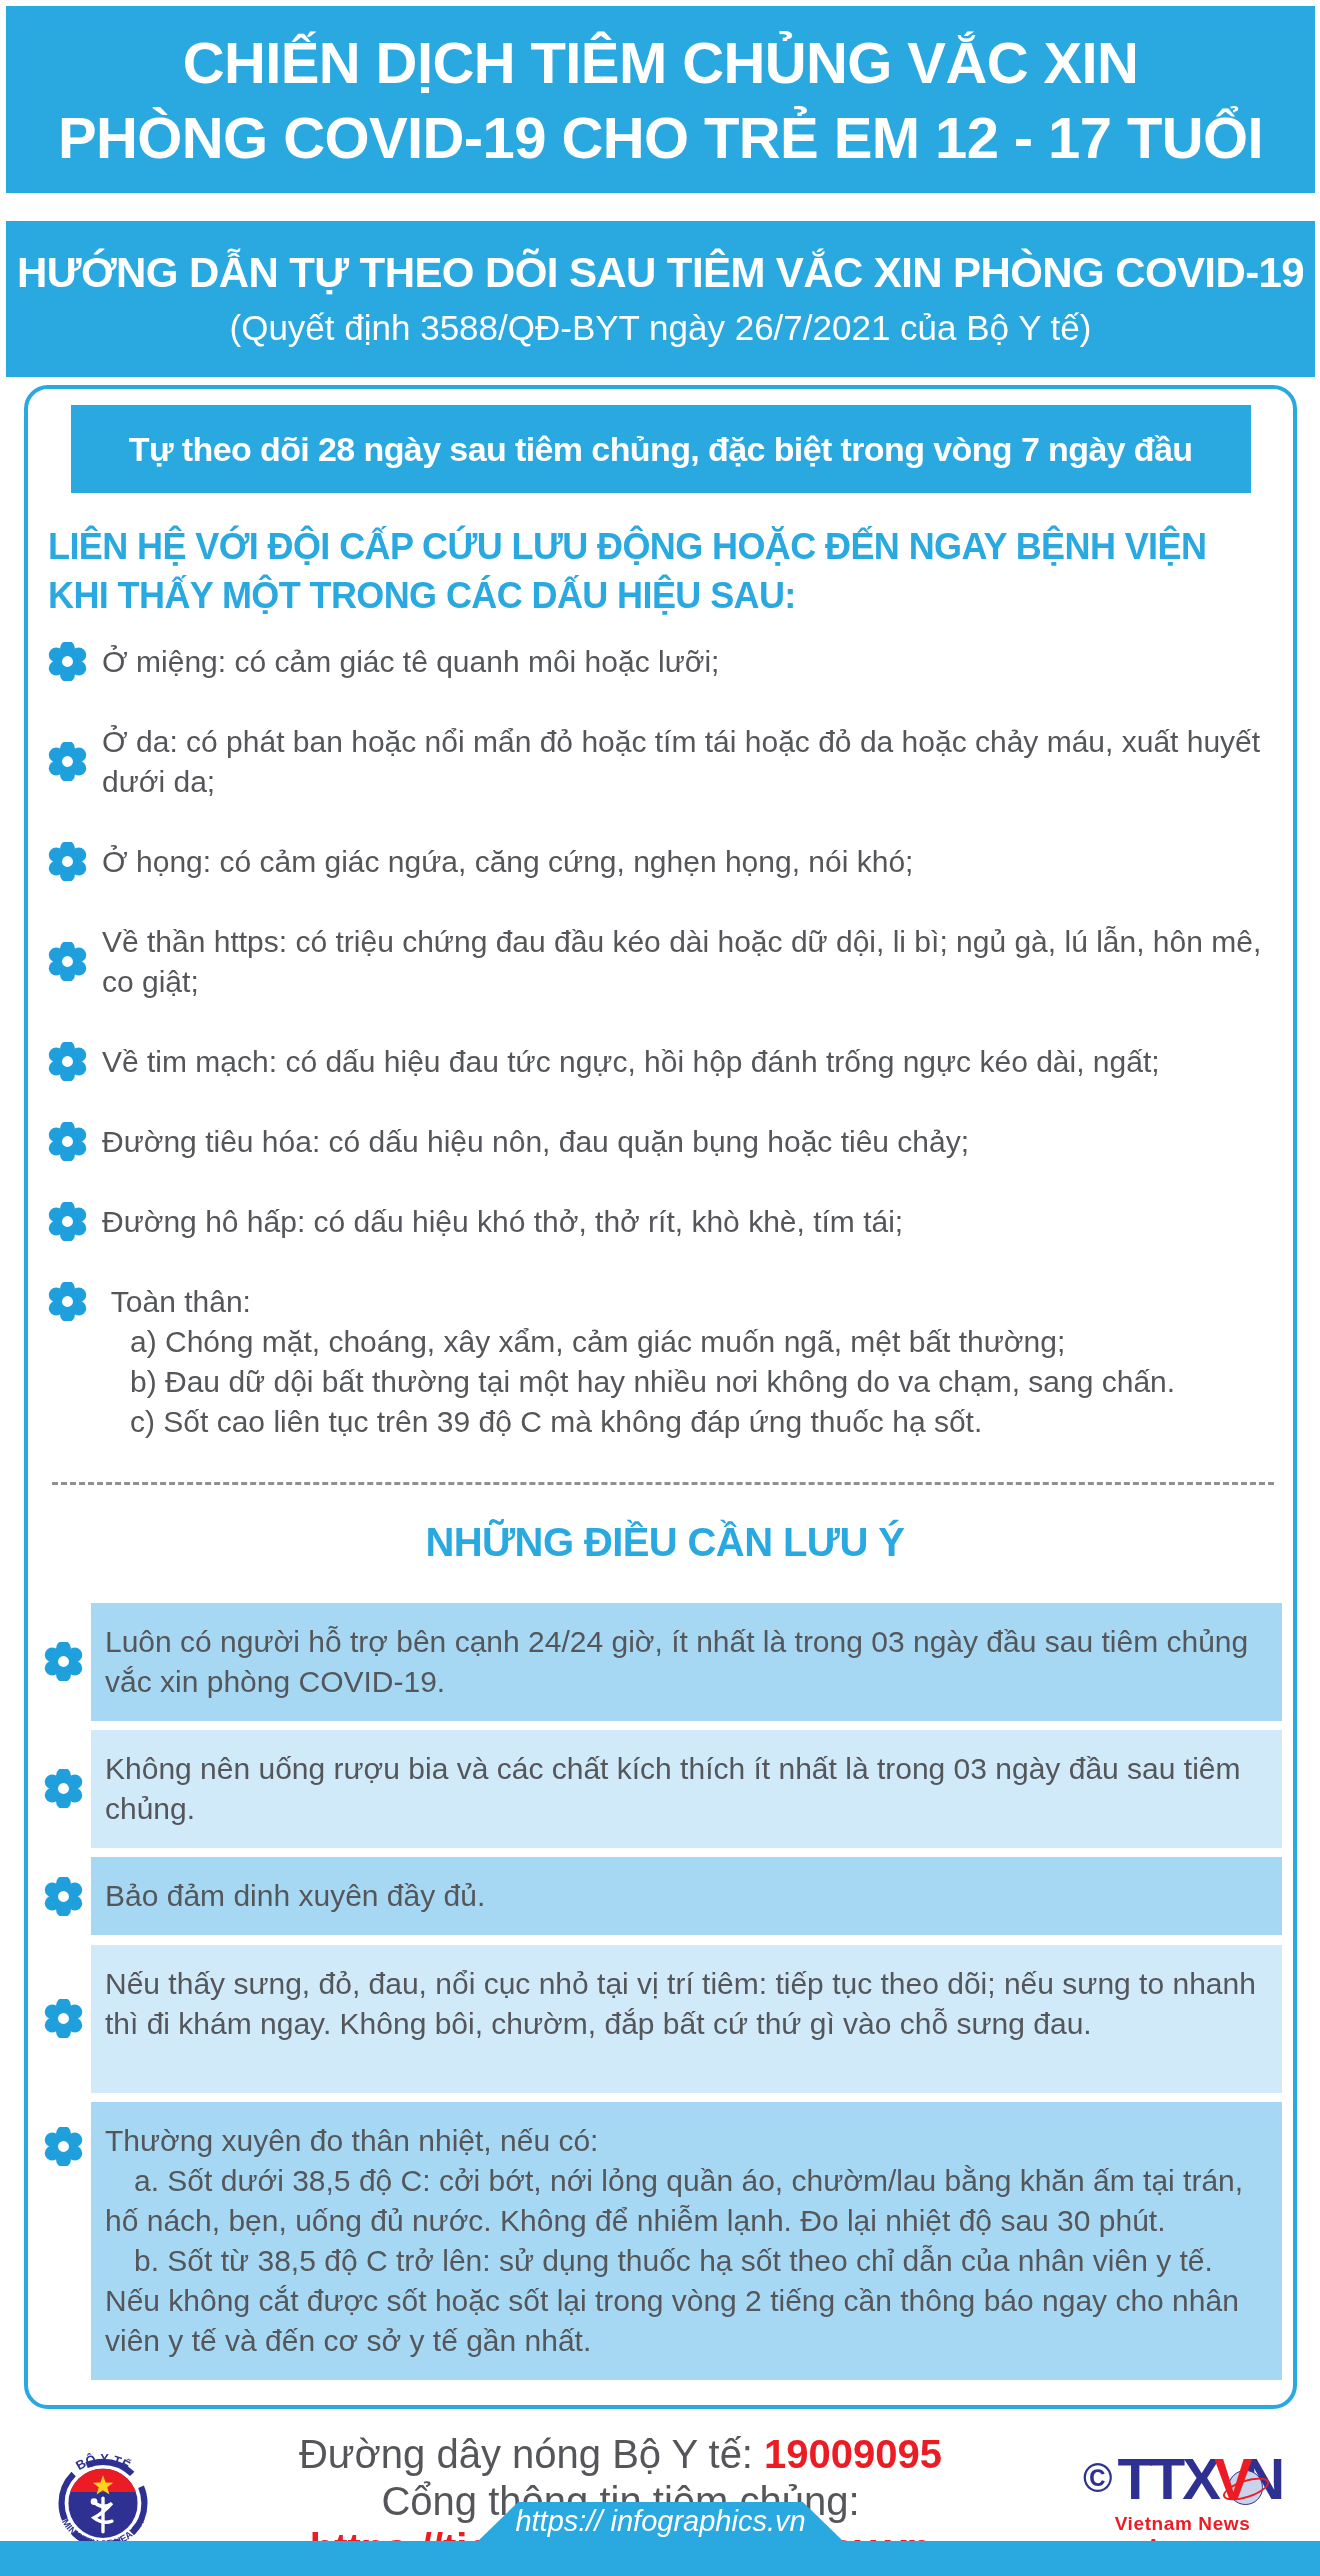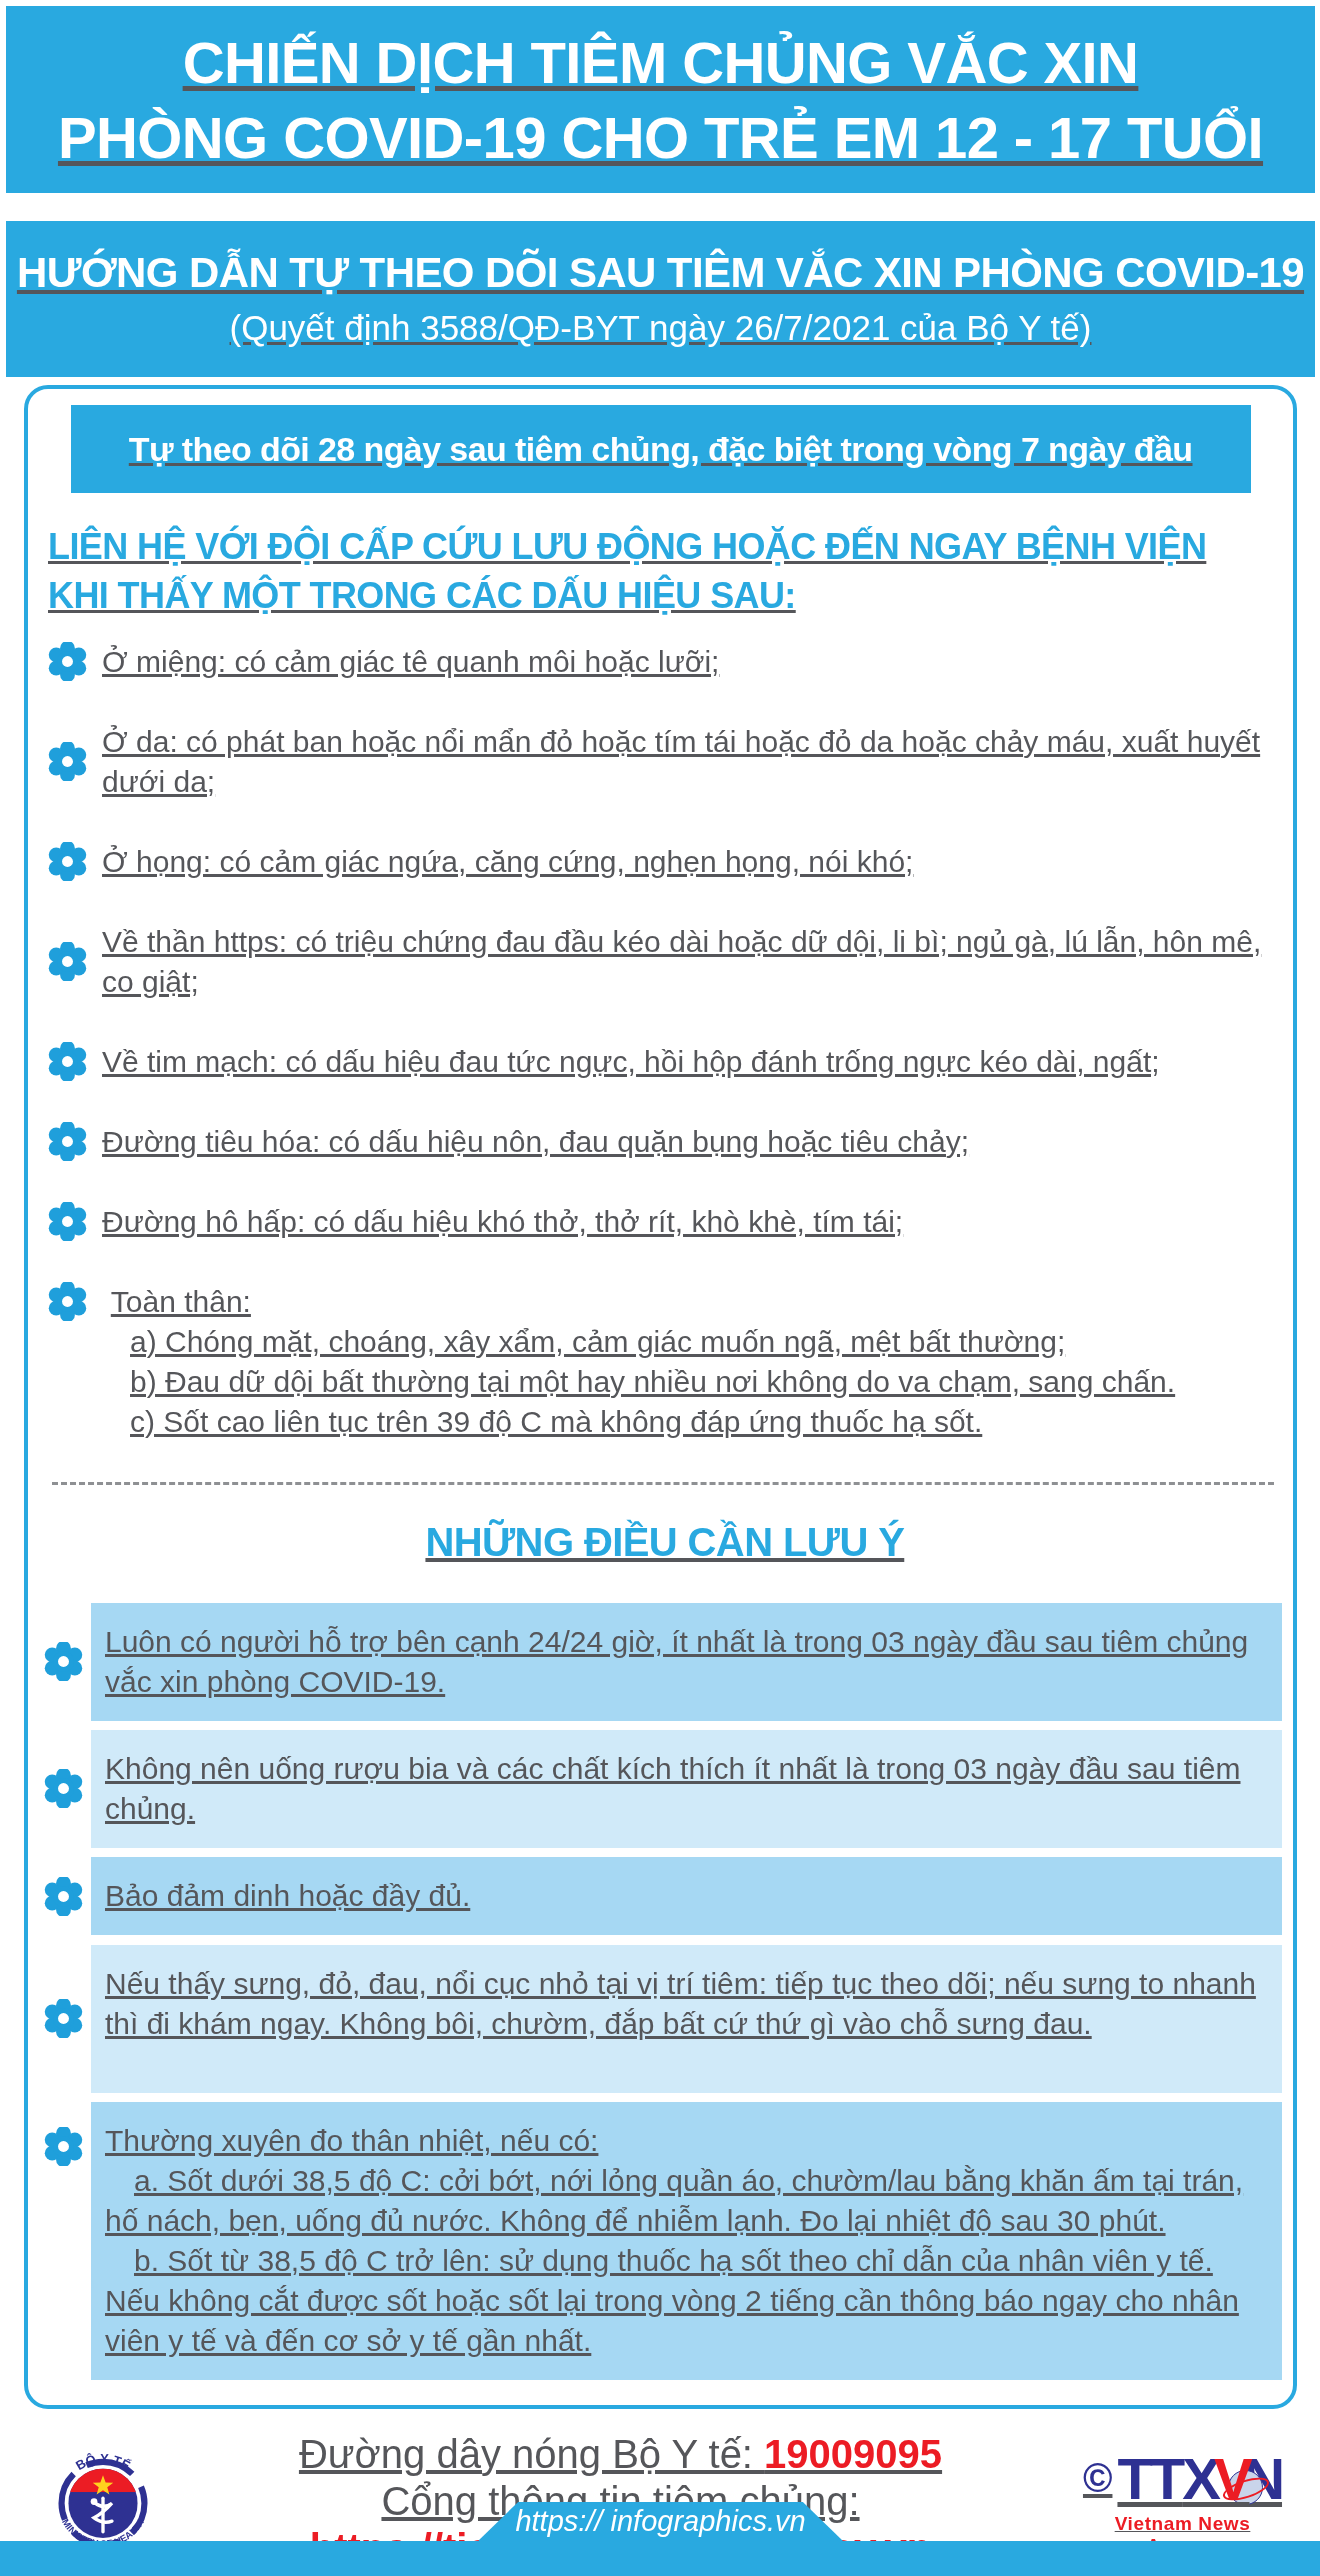--- a/index.html
+++ b/index.html
@@ -1,18 +1,18 @@
 <!DOCTYPE html>
 <html style="font-size:10px"><head>
 <meta charset="utf-8">
 <style>
   html,body{margin:0;padding:0;}
   .page{
     position:relative; width:1321px; height:2576px; background:#ffffff;
-    font-family:"Liberation Sans", sans-serif; overflow:hidden; color:#55565A;text-decoration:underline;
+    font-family:"Liberation Sans", sans-serif; overflow:hidden; color:#55565A;
   }
   
   .banner1{
     margin:6.3px 6.3px 0 6.3px; height:187px; background:#29A9E0;
     display:flex; flex-direction:column; justify-content:center; align-items:center;
   }
   .banner1 .t-line{
     color:#fff; font-weight:bold; font-size:58px; line-height:75px; letter-spacing:-0.6px;
     text-align:center; white-space:nowrap;
   }
@@ -280,21 +280,21 @@
         <svg class="flower" viewBox="0 0 100 100">
             <circle cx="50" cy="16" r="19"></circle>
             <circle cx="79" cy="33" r="19"></circle>
             <circle cx="79" cy="67" r="19"></circle>
             <circle cx="50" cy="84" r="19"></circle>
             <circle cx="21" cy="67" r="19"></circle>
             <circle cx="21" cy="33" r="19"></circle>
             <circle cx="50" cy="50" r="27"></circle>
             <circle class="hole" cx="50" cy="50" r="14"></circle>
           </svg>
-        <div>Bảo đảm dinh hoặc đầy đủ.</div>
+        <div>Bảo đảm dinh xuyên đầy đủ.</div>
       </div>
 
       <div class="note-row light pad-extra">
         <svg class="flower" viewBox="0 0 100 100">
             <circle cx="50" cy="16" r="19"></circle>
             <circle cx="79" cy="33" r="19"></circle>
             <circle cx="79" cy="67" r="19"></circle>
             <circle cx="50" cy="84" r="19"></circle>
             <circle cx="21" cy="67" r="19"></circle>
             <circle cx="21" cy="33" r="19"></circle>

